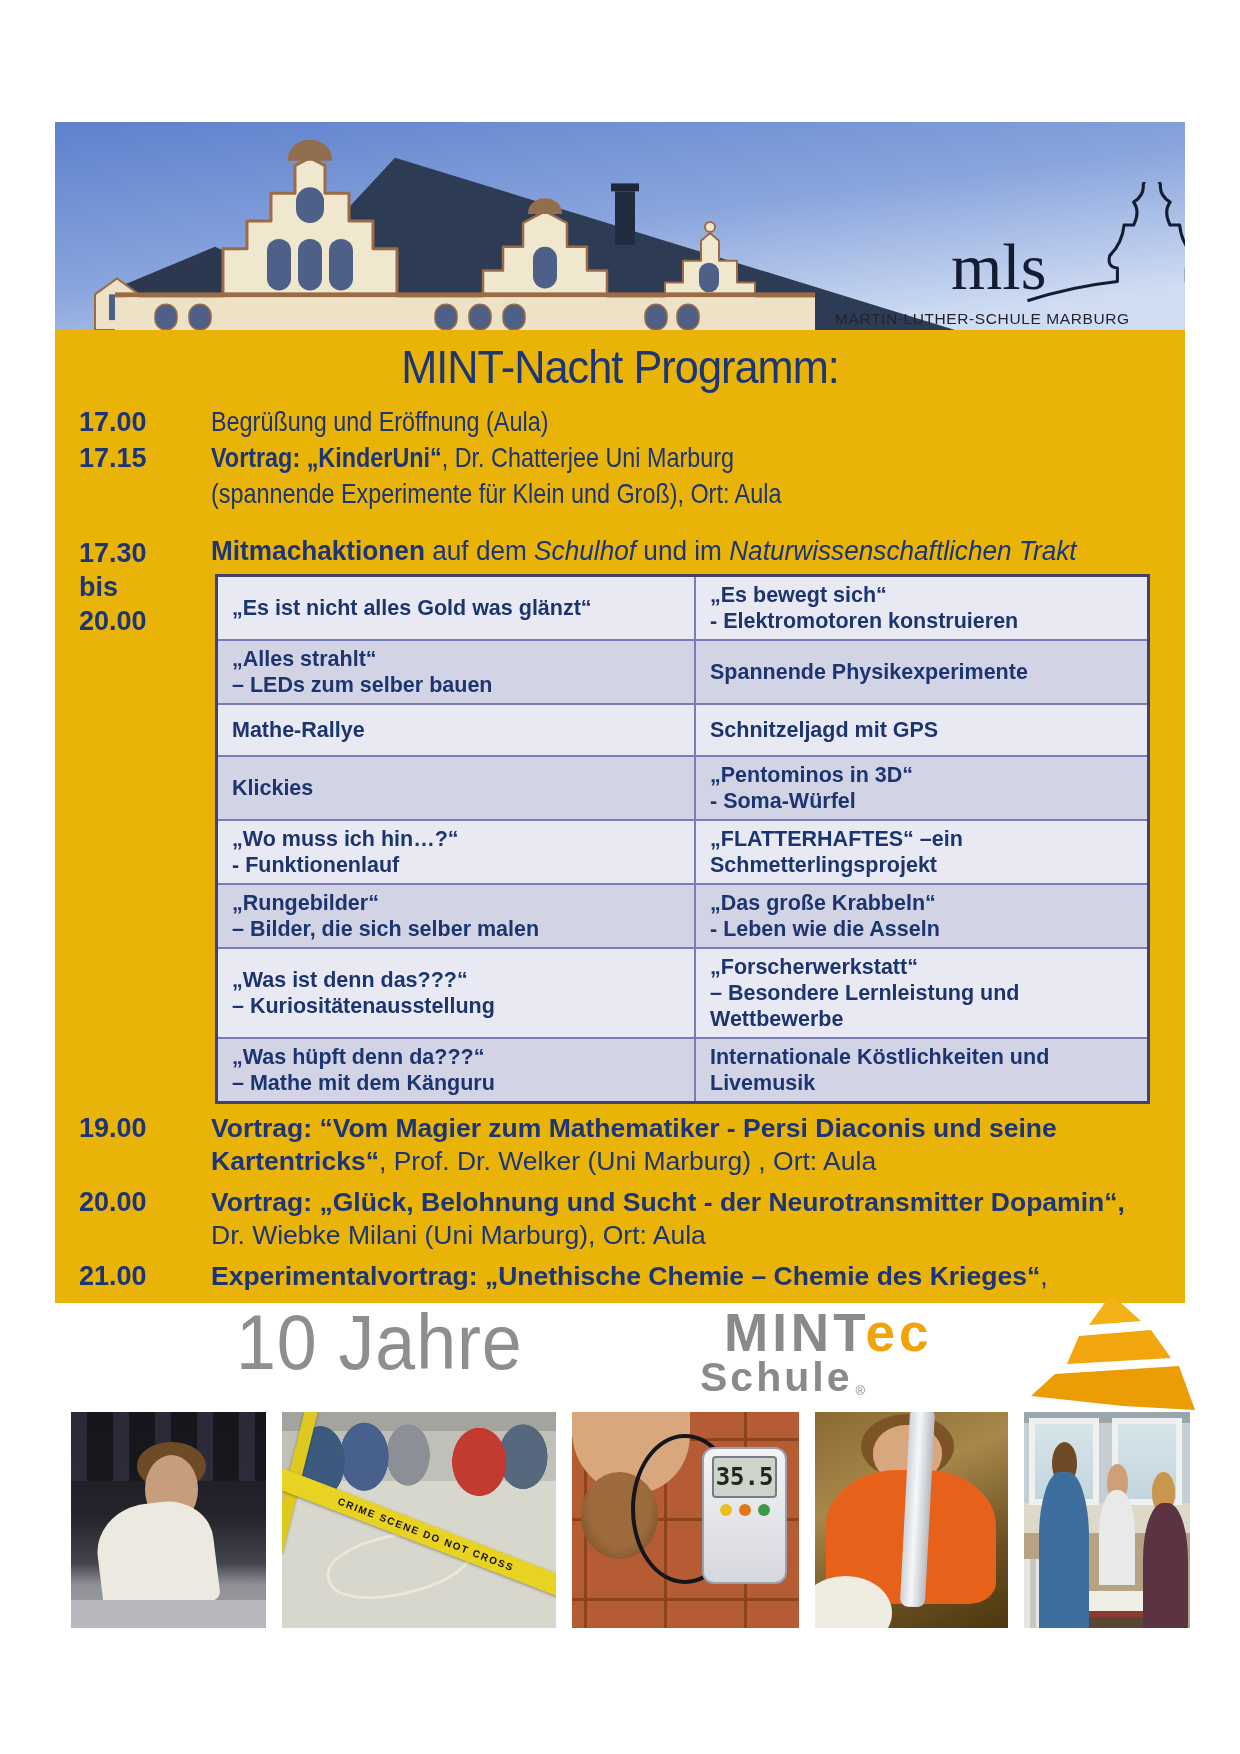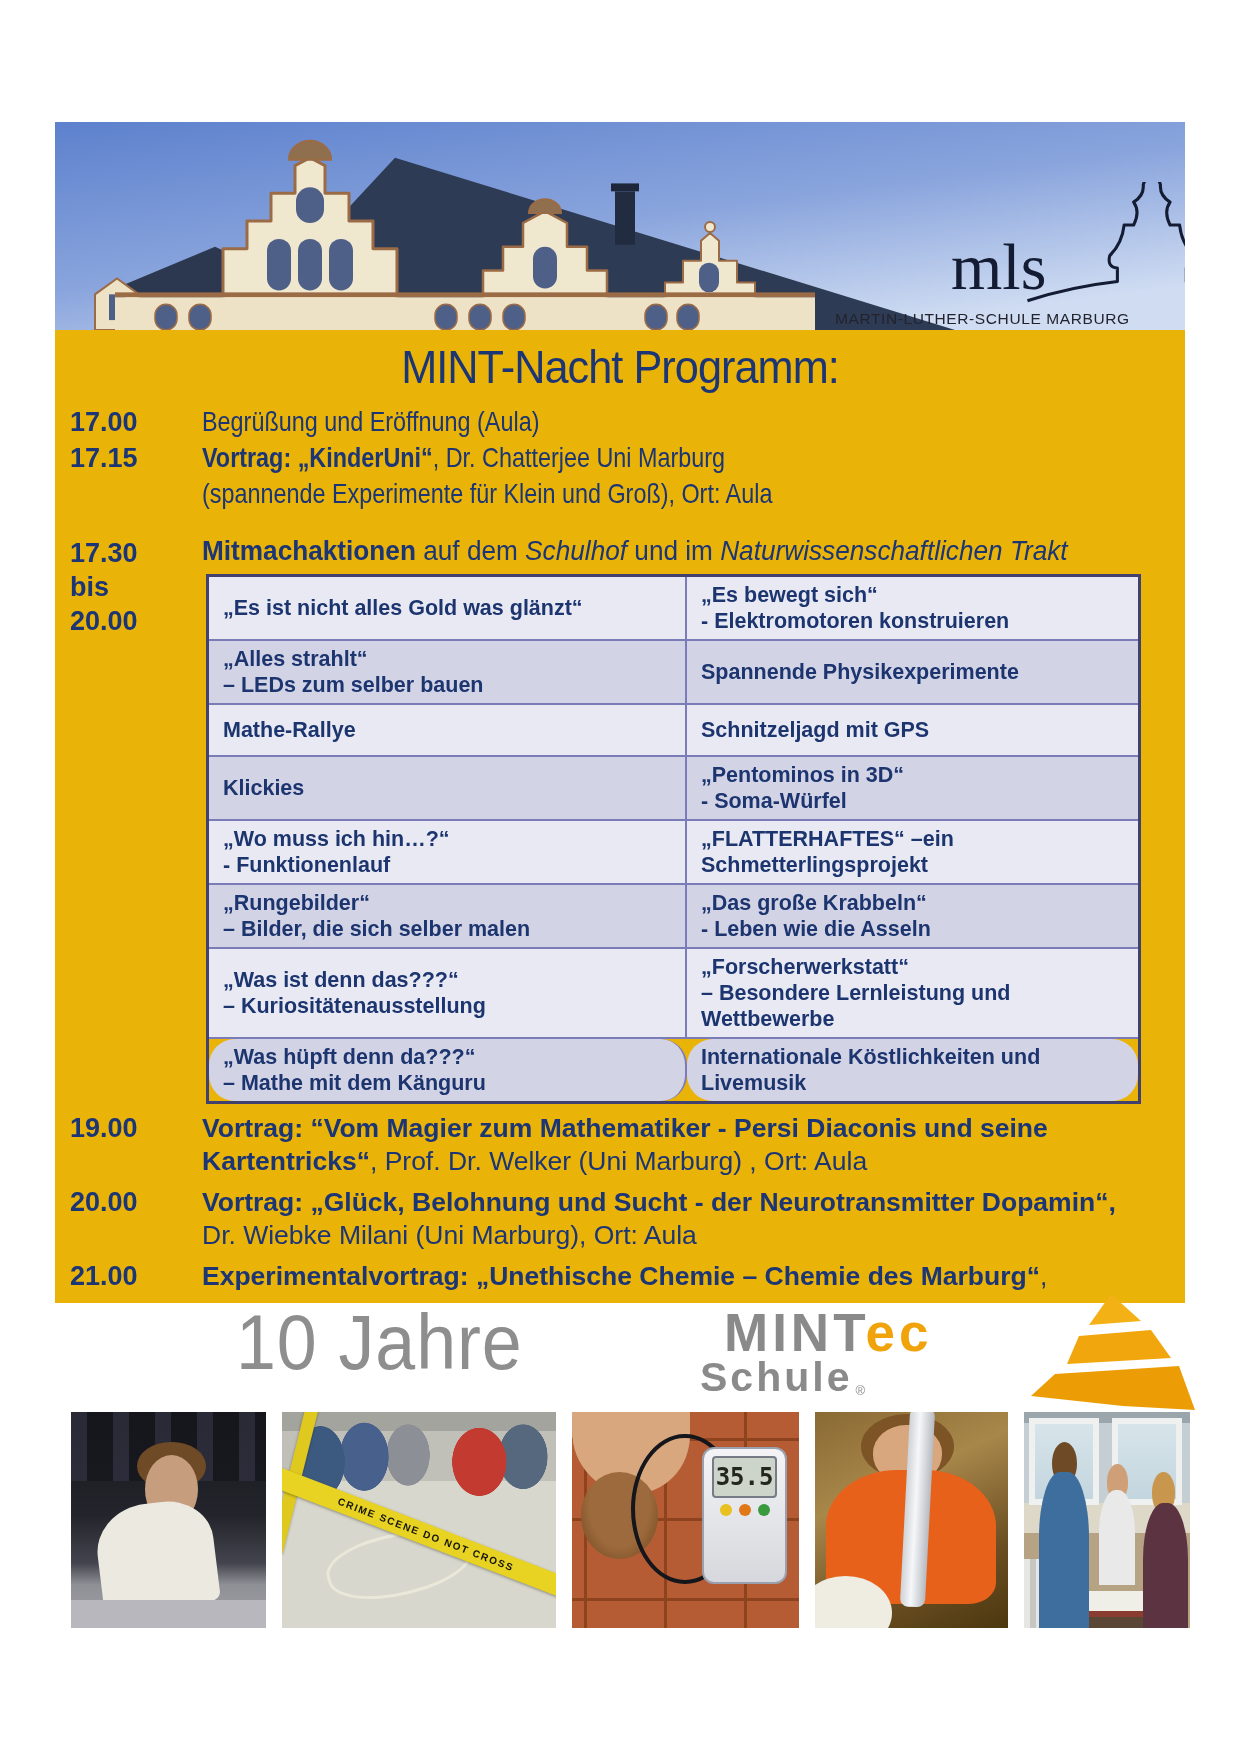--- a/index.html
+++ b/index.html
@@ -15,38 +15,38 @@
   .mls-text{position:absolute;left:116px;top:52px;font-family:"Liberation Serif", serif;
             font-size:66px;line-height:1;color:#141c33;}
   .mls-caption{position:absolute;left:0;bottom:0;font-size:15.5px;letter-spacing:.6px;
                color:#23232e;white-space:nowrap;}
 
   
   .body-y{position:absolute;left:55px;top:330px;width:1130px;height:973px;background:#eab308;
           color:#1b3575;box-sizing:border-box;padding-top:6px;overflow:hidden;}
   h1.title{margin:4px 0 10px;text-align:center;font-size:46px;font-weight:500;color:#1b3575;
            transform:scaleX(0.94);letter-spacing:-1px;}
-  .row{display:flex;padding-left:15px;align-items:flex-start;}
+  .row{display:flex;padding-left:24px;align-items:flex-start;}
   .time{flex:0 0 132px;font-weight:bold;font-size:27px;line-height:36px;}
   .time.stack div{line-height:34px;}
   .content{flex:1;font-size:27.5px;line-height:36px;padding-right:8px;}
   .cond{transform:scaleX(0.85);transform-origin:left top;white-space:nowrap;}
   .b{font-weight:bold;}
   .i{font-style:italic;}
   .gapbig{margin-top:24px;}
   .mit-head{font-size:27px;line-height:30px;transform:scaleX(0.97);transform-origin:left top;white-space:nowrap;}
 
   
   .acts{display:grid;grid-template-columns:478px 1fr;margin:8px 0 0 4px;width:935px;
         box-sizing:border-box;border:3px solid #41416f;}
   .acell{display:flex;flex-direction:column;justify-content:center;box-sizing:border-box;
          min-height:52px;padding:5px 10px 5px 14px;font-size:21.5px;font-weight:bold;
          line-height:26px;color:#1c356f;border-bottom:2px solid #7b7bb8;}
   .acell:nth-child(odd){border-right:2px solid #7b7bb8;}
-  .acell:nth-child(15),.acell:nth-child(16){border-bottom:none;border-radius:26px;}
+  .acell:nth-child(15),.acell:nth-child(16){border-bottom:none;}
   .acell:nth-child(4n+1),.acell:nth-child(4n+2){background:#e9e9f4;}
   .acell:nth-child(4n+3),.acell:nth-child(4n+4){background:#d3d3e6;}
   .al{min-height:0;}
 
   .evening .time{font-size:27px;line-height:33px;}
   .evening .content{font-size:26.5px;line-height:33px;}
   .evening{margin-top:8px;}
 
   
   .tenjahre{position:absolute;left:236px;top:1297px;font-size:78px;color:#8e8e8e;
@@ -293,21 +293,21 @@
       <div class="time">20.00</div>
       <div class="content">
         <div><span class="b">Vortrag: „Glück, Belohnung und Sucht - der Neurotransmitter Dopamin“,</span></div>
         <div>Dr. Wiebke Milani (Uni Marburg), Ort: Aula</div>
       </div>
     </div>
 
     <div class="row evening">
       <div class="time">21.00</div>
       <div class="content">
-        <div><span class="b">Experimentalvortrag: „Unethische Chemie – Chemie des Marburg“</span><span>,</span></div>
+        <div><span class="b">Experimentalvortrag: „Unethische Chemie – Chemie des Krieges“</span><span>,</span></div>
 
       </div>
     </div>
   </main>
 
   <div class="tenjahre">10 Jahre</div>
 
   <div class="mintec">
     <div class="m1"><span class="mint">MINT</span><span class="ec">ec</span></div>
     <div class="m2"><span>Schule</span><span class="reg">®</span></div>

